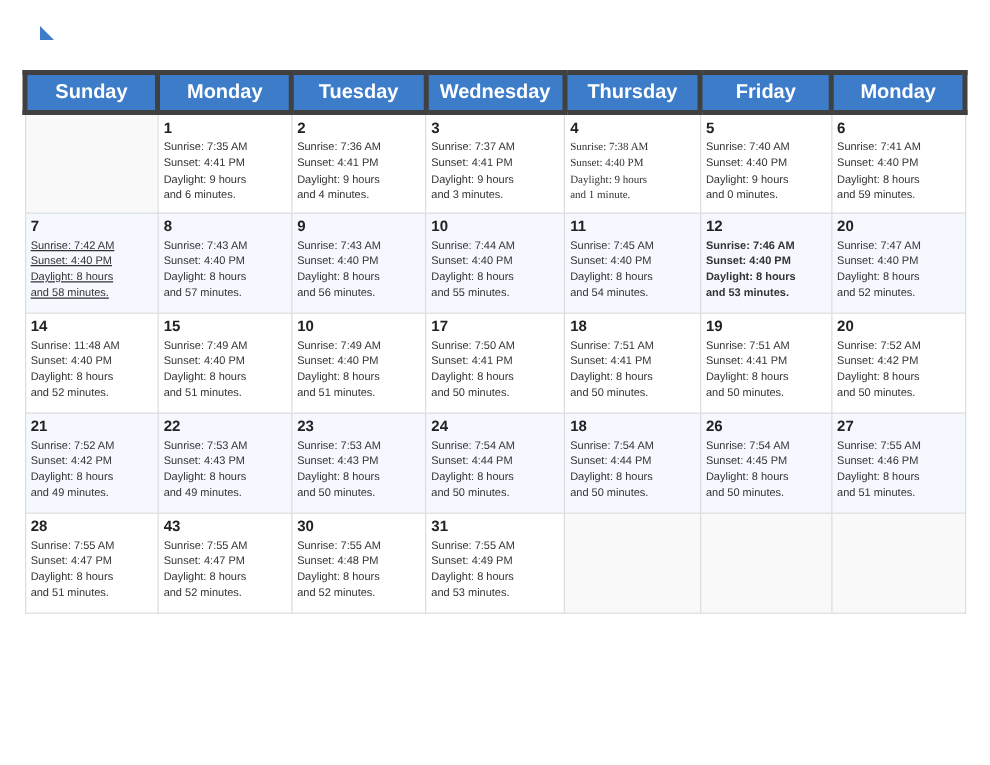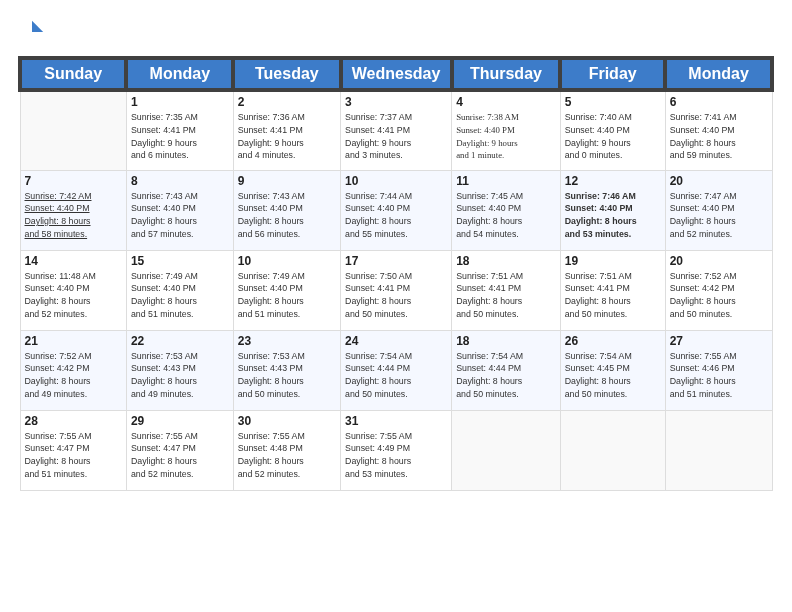--- a/index.html
+++ b/index.html
@@ -320,21 +320,21 @@
         </tr>
         <tr>
           <td>
             <span class="day-number">28</span>
             <div class="day-info" style="white-space: pre-line;">Sunrise: 7:55 AM
 Sunset: 4:47 PM
 Daylight: 8 hours
 and 51 minutes.</div>
           </td>
           <td>
-            <span class="day-number">29</span>
+            <span class="day-number">43</span>
             <div class="day-info" style="white-space: pre-line;">Sunrise: 7:55 AM
 Sunset: 4:47 PM
 Daylight: 8 hours
 and 52 minutes.</div>
           </td>
           <td>
             <span class="day-number">30</span>
             <div class="day-info" style="white-space: pre-line;">Sunrise: 7:55 AM
 Sunset: 4:48 PM
 Daylight: 8 hours

